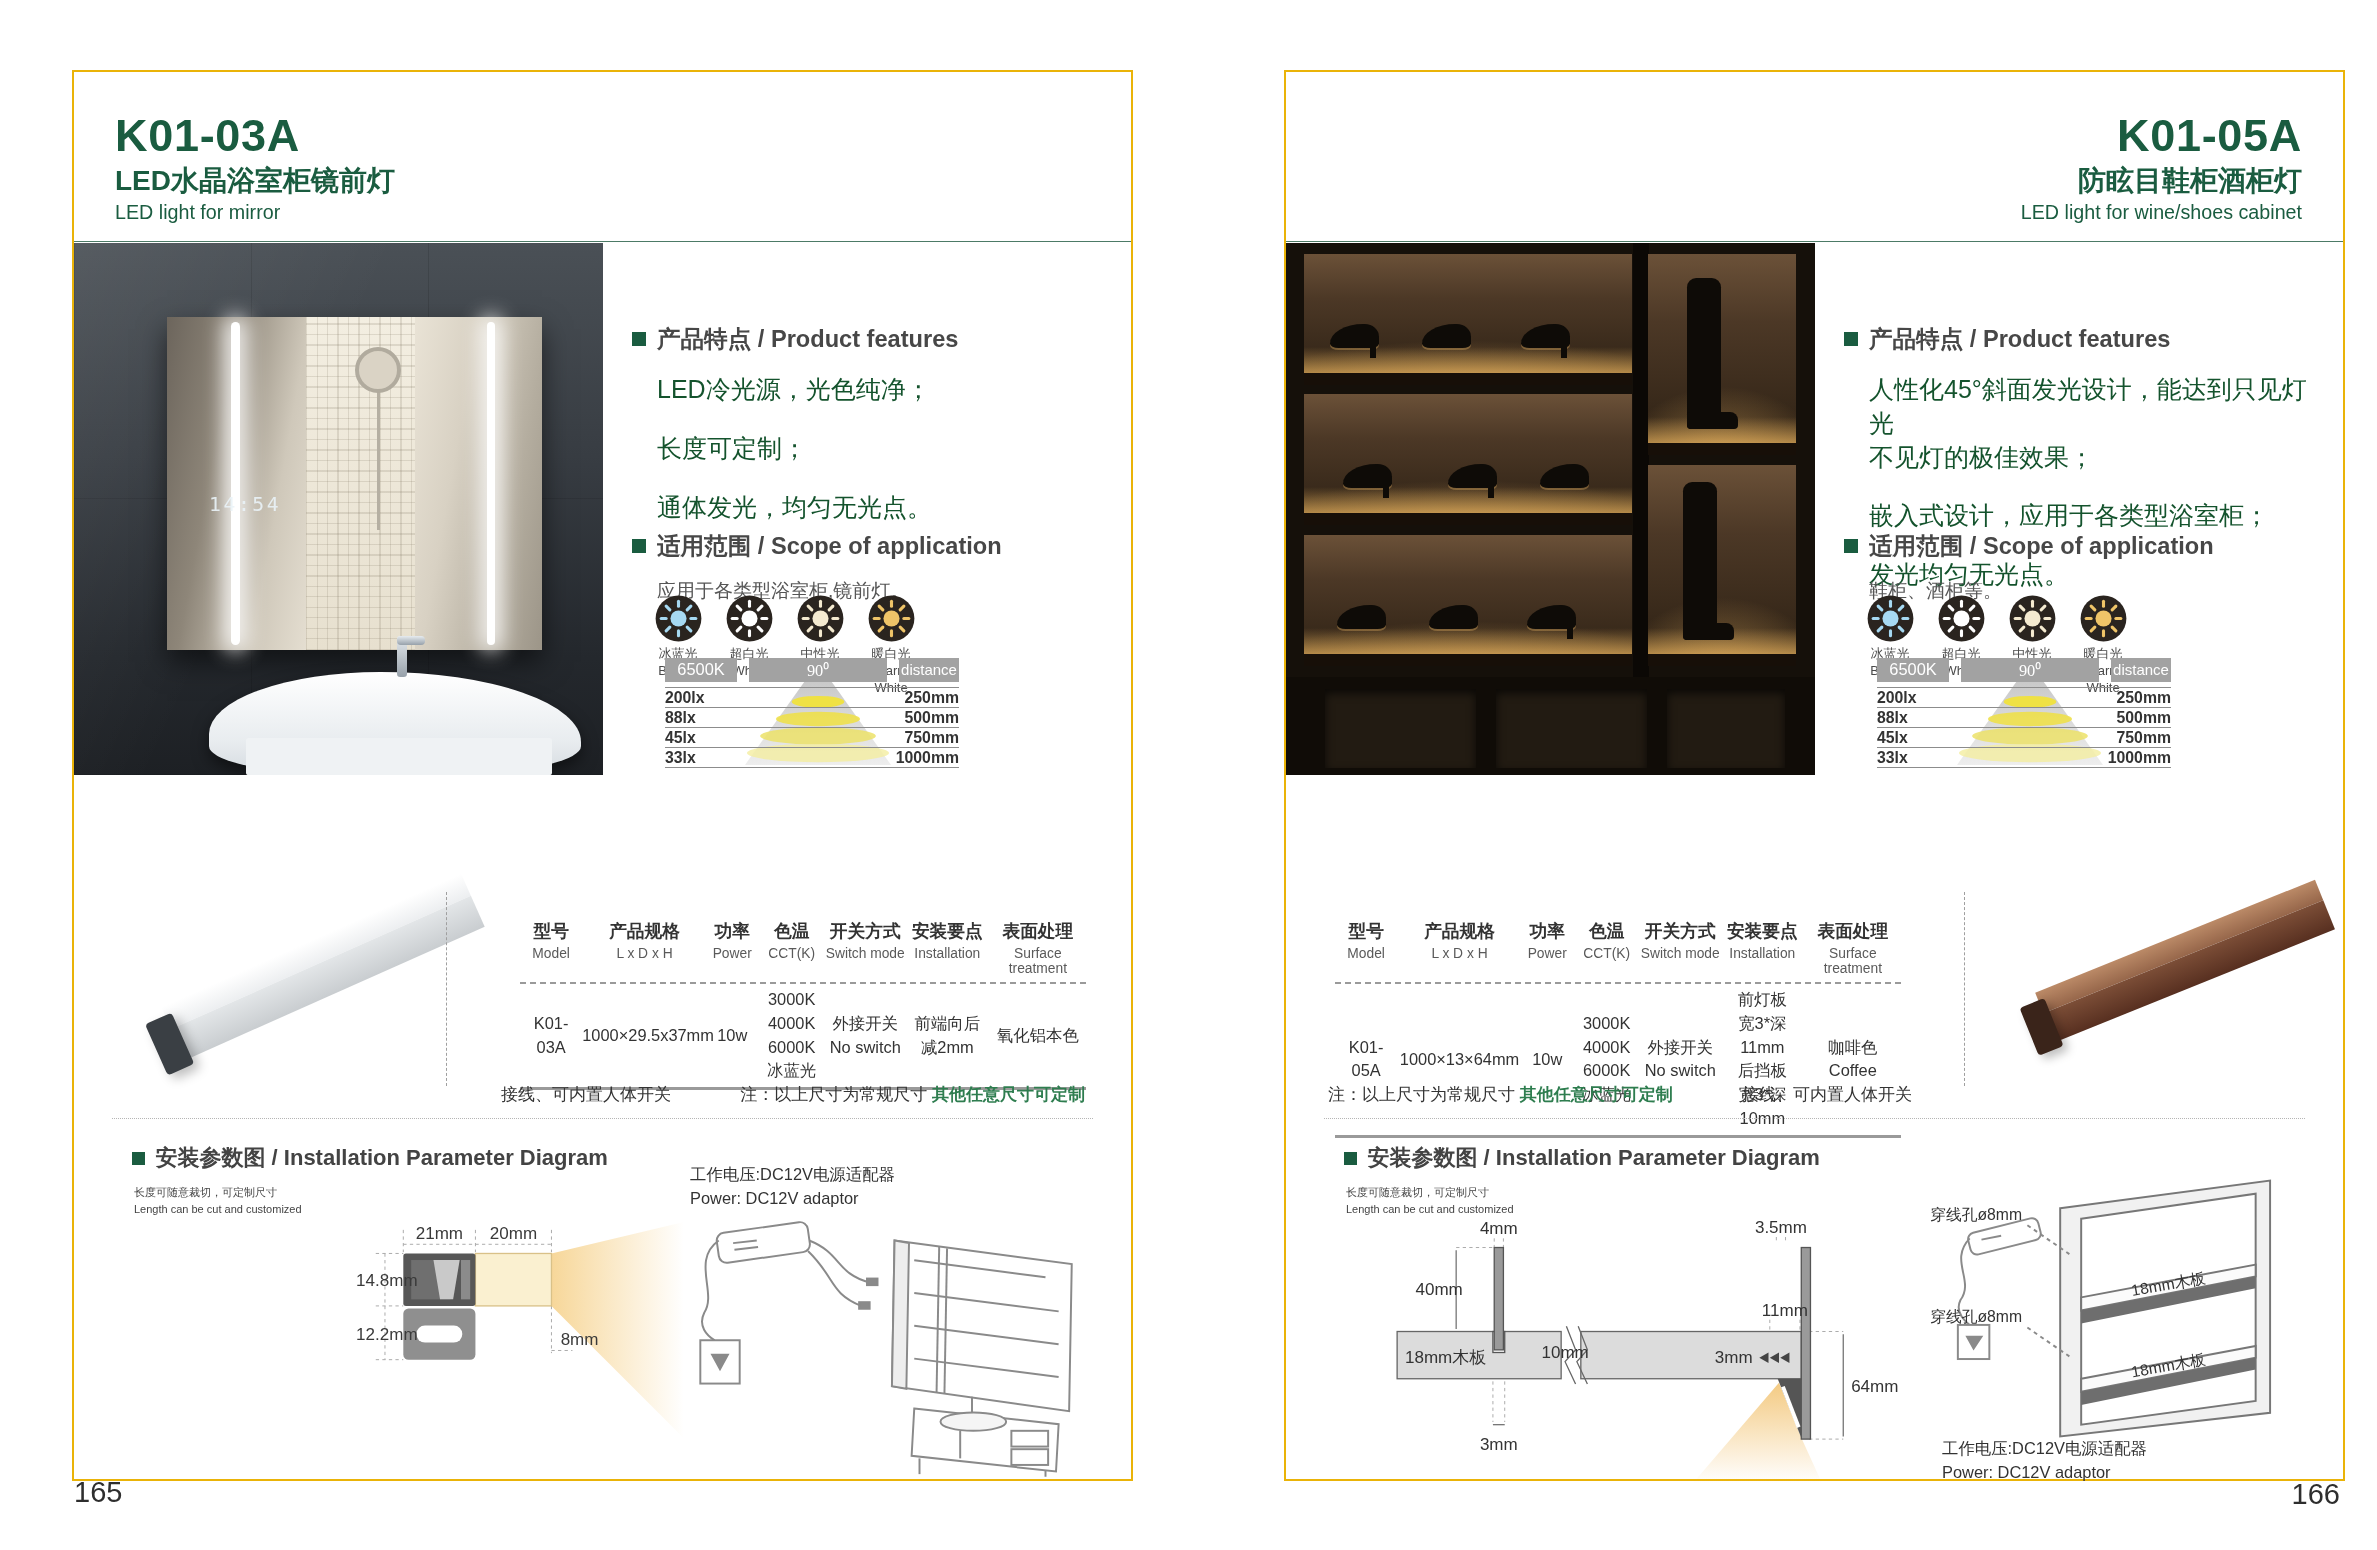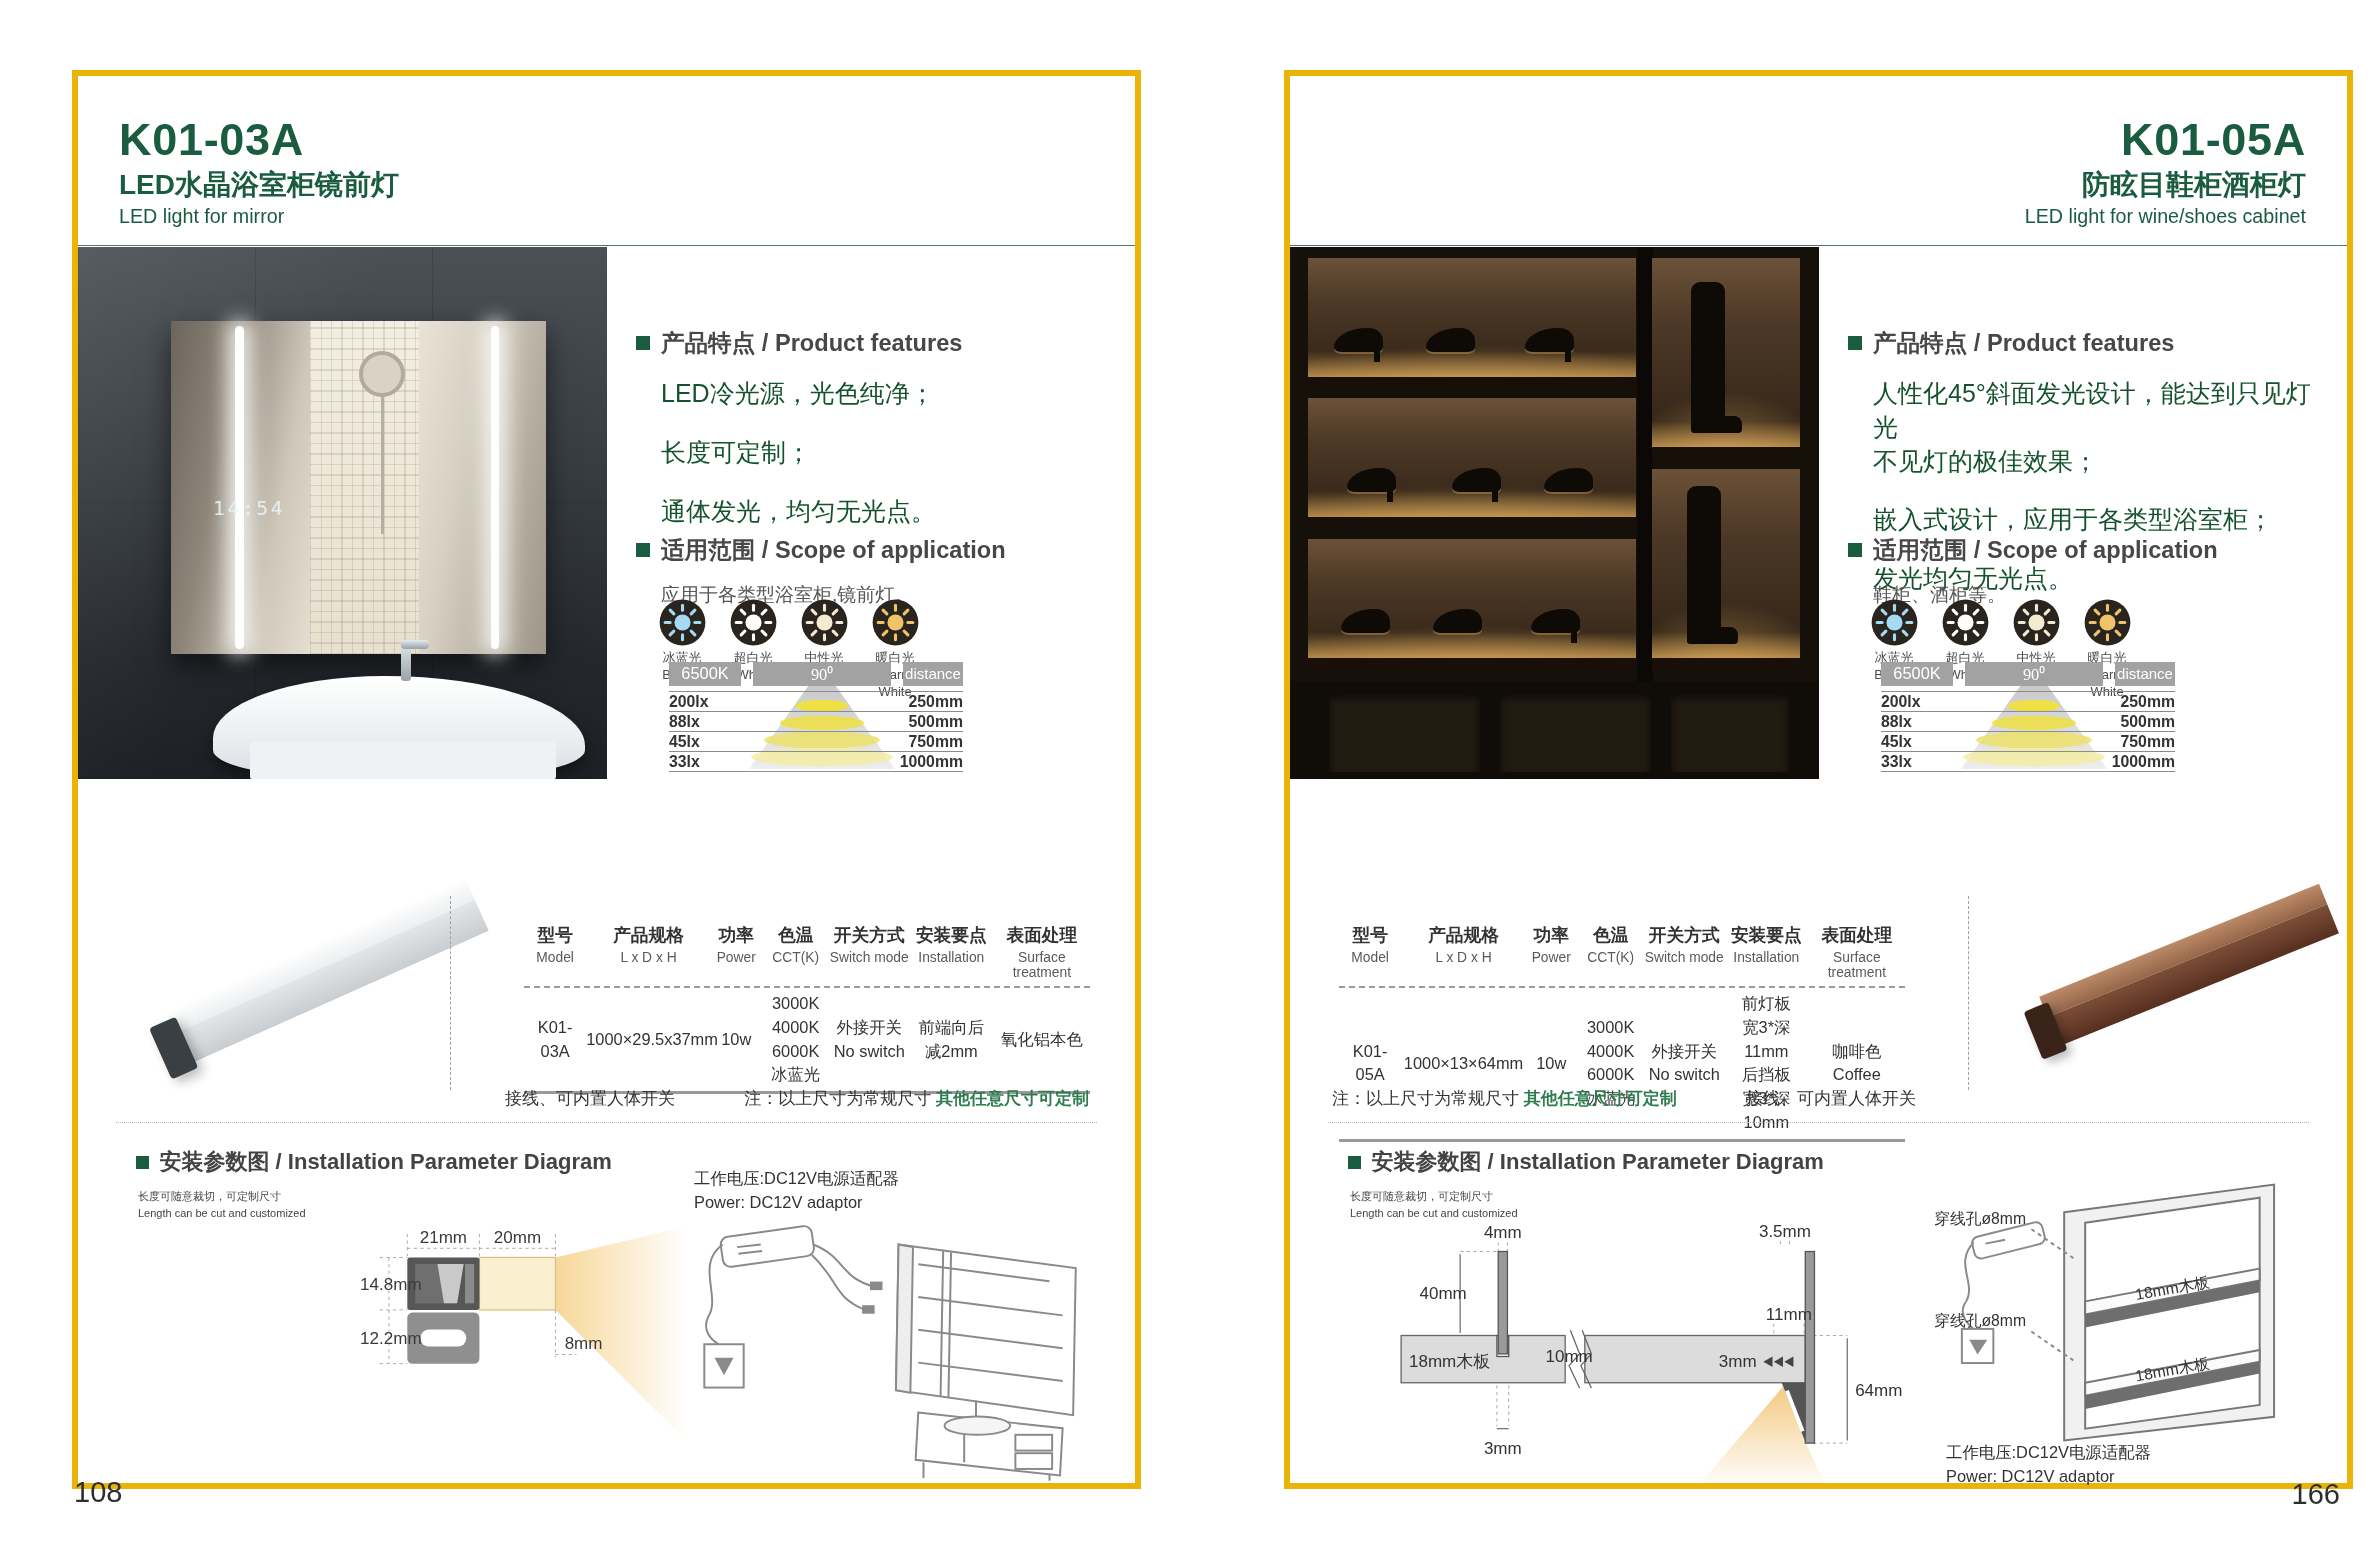--- a/index.html
+++ b/index.html
@@ -3,21 +3,21 @@
 <meta charset="utf-8">
 <style>
   html,body{margin:0;padding:0;}
   body{
     width:2377px;height:1550px;position:relative;background:#ffffff;
     font-family:"Liberation Sans","DejaVu Sans",sans-serif;color:#3c3c3c;
     overflow:hidden;
   }
   .page{
     position:absolute;top:70px;width:1057px;height:1407px;
-    border:6px solid #eab308;background:#fff;
+    border:2px solid #eab308;background:#fff;
   }
   #pageL{left:72px;}
   #pageR{left:1284px;}
 
   
   .pageheader{position:absolute;left:0;top:0;width:100%;height:169px;border-bottom:1.3px solid #4c7a66;}
   .titleblock{position:absolute;top:41px;}
   .titleblock.tl{left:41px;text-align:left;}
   .titleblock.tr{right:41px;text-align:right;}
   .model{font-size:45px;font-weight:800;color:#1a5c40;letter-spacing:0.7px;line-height:1;}
@@ -786,15 +786,15 @@
       <text x="310" y="328" transform="rotate(-10 310 328)">18mm木板</text>
     </g>
   </svg>
   <div class="powertext" style="left:656px;top:1365px;">
     <div>工作电压:DC12V电源适配器</div>
     <div>Power: DC12V adaptor</div>
   </div>
 
 </div>
 
-<div class="pagenum" id="pn-left">108</div>
+<div class="pagenum" id="pn-left">165</div>
 <div class="pagenum" id="pn-right">166</div>
 
 
 </body></html>

